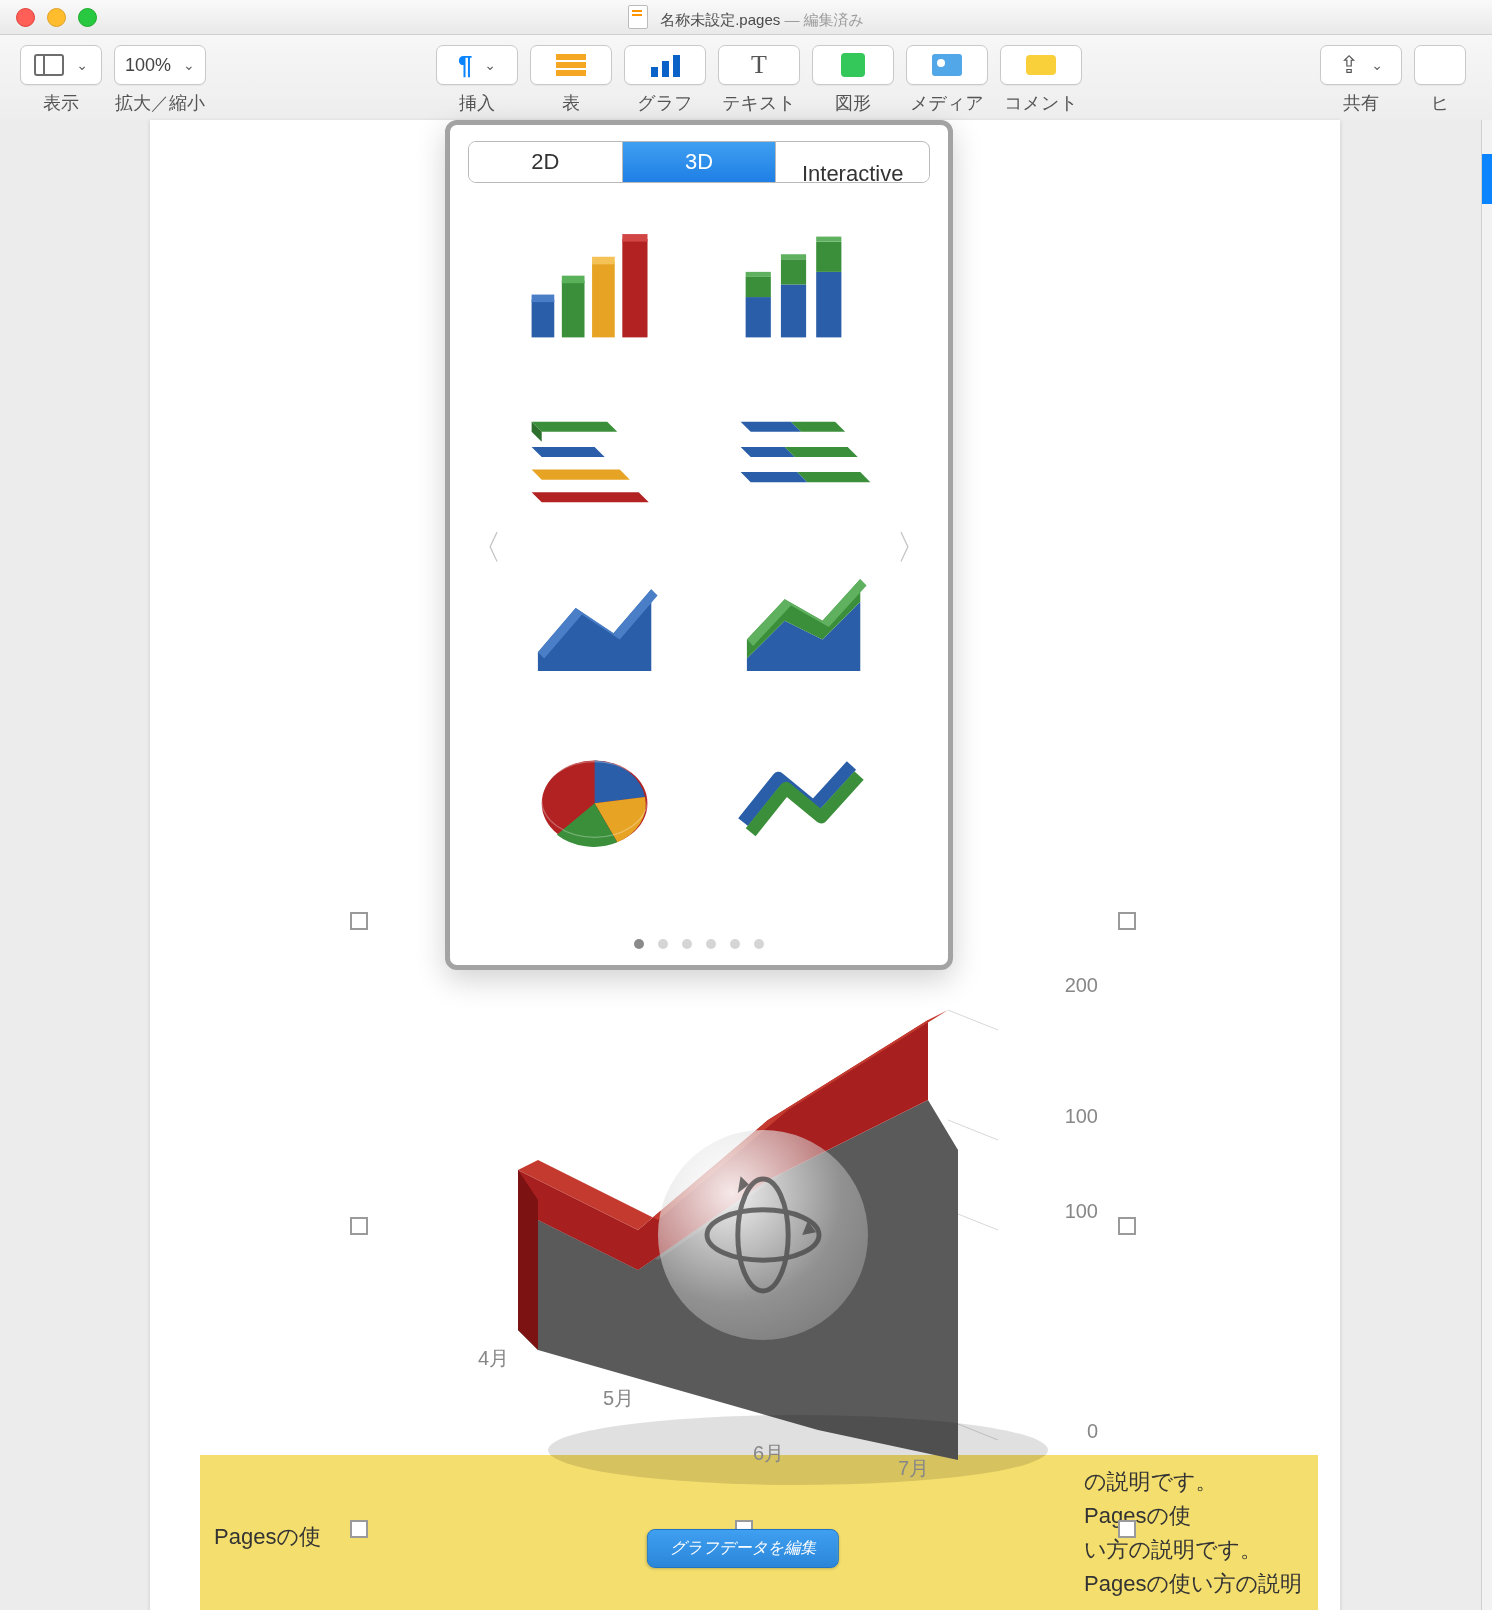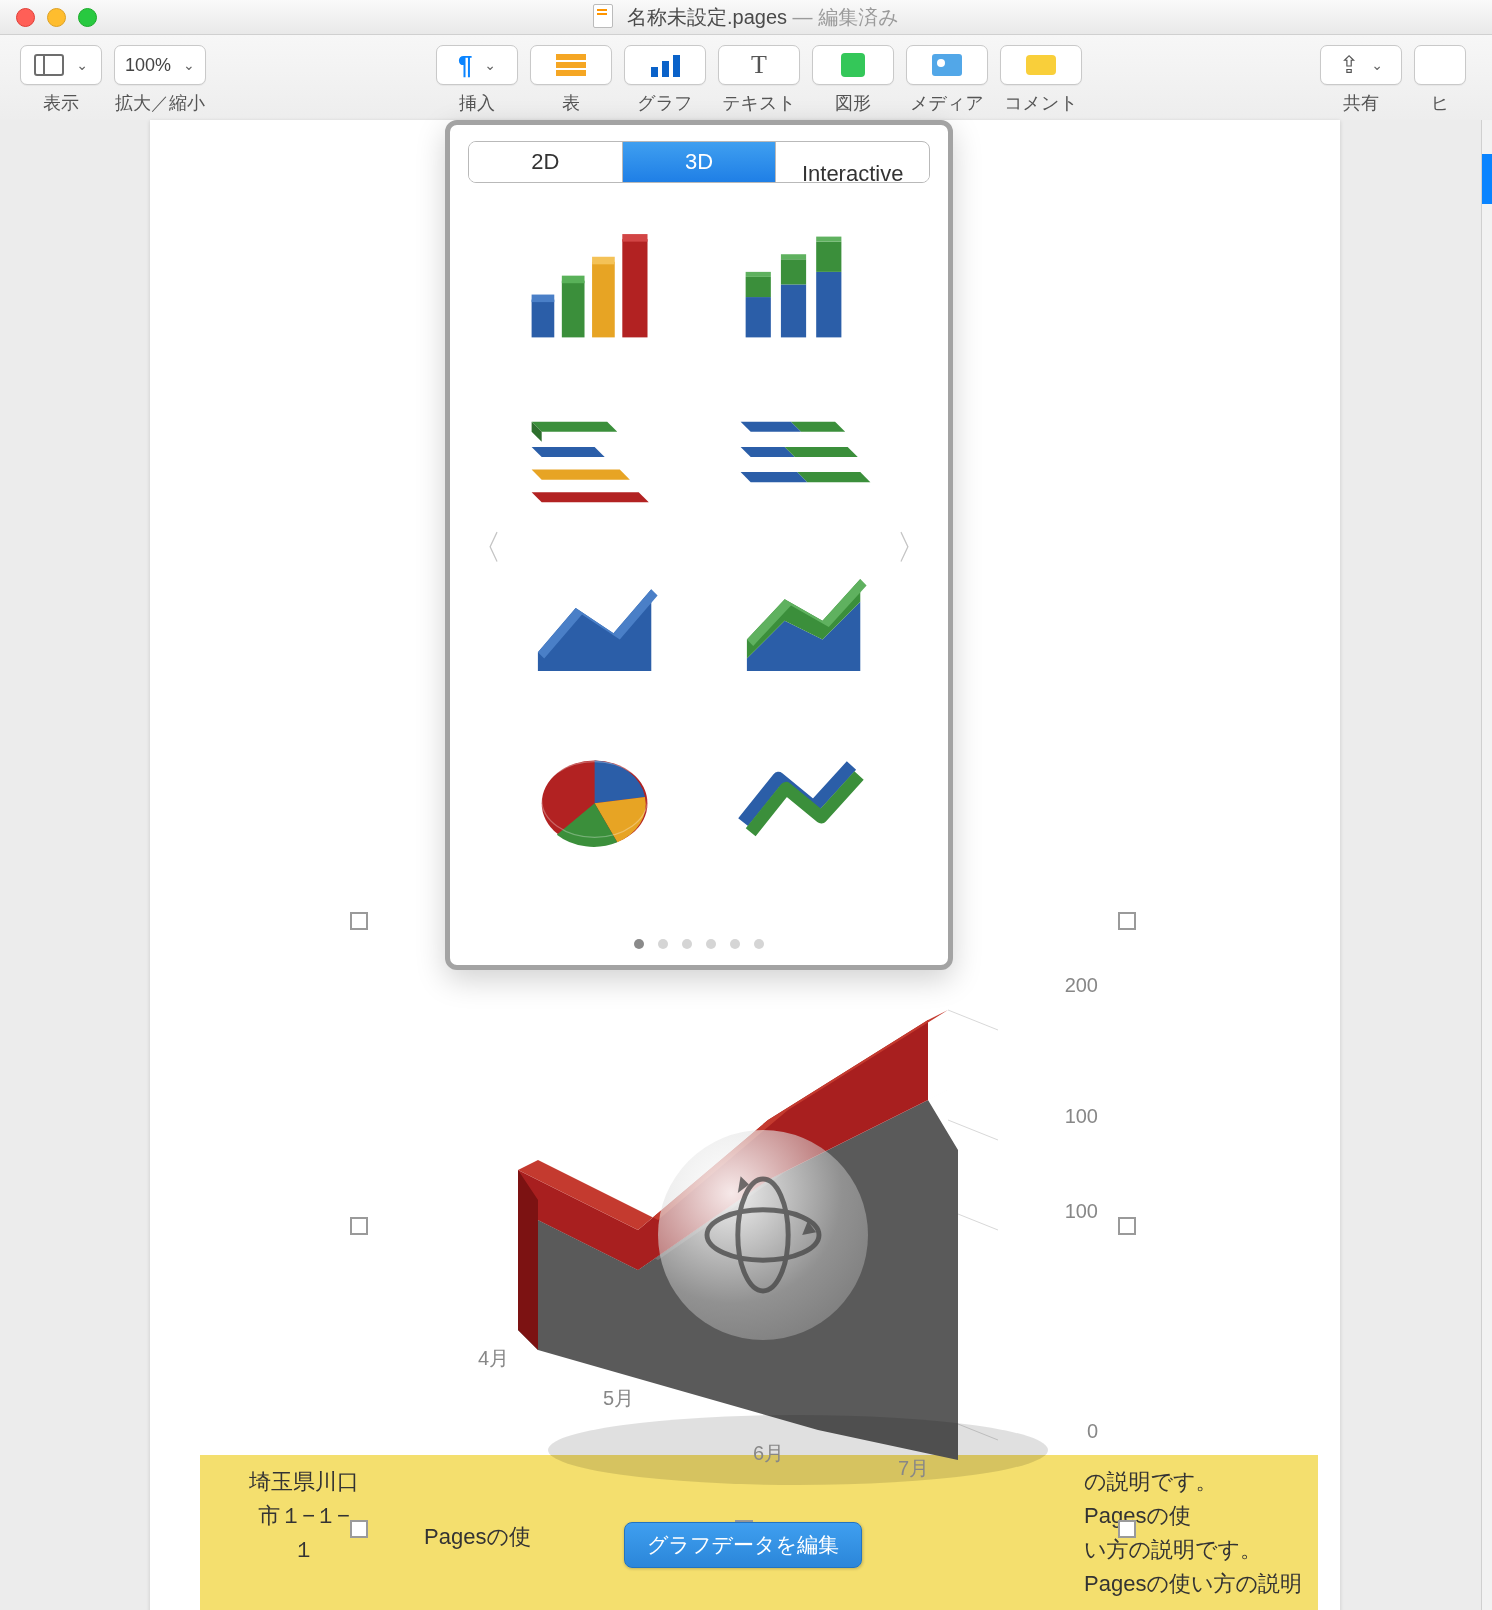--- a/index.html
+++ b/index.html
@@ -5,21 +5,21 @@
   html,body{margin:0;padding:0;font-family:-apple-system,"Helvetica Neue",Arial,sans-serif;background:#ececec;}
   body{width:1492px;height:1610px;position:relative;overflow:hidden;}
 
   
   .titlebar{height:34px;background:linear-gradient(#fafafa,#e9e9e9);border-bottom:1px solid #d0d0d0;display:flex;align-items:center;}
   .traffic{display:flex;gap:12px;margin-left:16px;}
   .light{width:17px;height:17px;border-radius:50%;}
   .red{background:#ff5f57;border:1px solid #e03e36;}
   .yellow{background:#ffbd2e;border:1px solid #dea123;}
   .green{background:#28c940;border:1px solid #1aab29;}
-  .titlecenter{position:absolute;left:0;right:0;text-align:center;font-size:20px;color:#4a4a4a;}
+  .titlecenter{position:absolute;left:0;right:0;text-align:center;font-size:15px;color:#4a4a4a;}
   .titlecenter .doc-ico{display:inline-block;width:18px;height:22px;background:#fff;border:1px solid #bbb;border-radius:2px;vertical-align:-4px;margin-right:8px;position:relative;}
   .titlecenter .doc-ico::after{content:"";position:absolute;left:3px;top:4px;width:10px;height:2px;background:#ff9500;box-shadow:0 4px 0 #ff9500;}
   .edited{color:#9b9b9b;}
 
   
   .toolbar{height:86px;background:linear-gradient(#f7f7f7,#ececec);border-bottom:1px solid #c8c8c8;display:flex;align-items:flex-start;padding-top:10px;position:relative;}
   .tb-group{display:flex;flex-direction:column;align-items:center;margin:0 6px;font-size:18px;color:#555;}
   .tb-btn{height:38px;min-width:60px;background:#fff;border:1px solid #c9c9c9;border-radius:7px;display:flex;align-items:center;justify-content:center;box-shadow:0 1px 1px rgba(0,0,0,.05);padding:0 10px;gap:6px;font-size:18px;color:#444;}
   .tb-label{margin-top:6px;color:#555;}
   .chev{display:inline-block;margin-left:6px;color:#666;font-size:14px;}
@@ -66,21 +66,21 @@
   .chart3d svg{width:100%;height:100%;}
   .axis-label{position:absolute;font-size:20px;color:#878787;}
 
   .rotate-ball{position:absolute;left:300px;top:210px;width:210px;height:210px;border-radius:50%;
     background:radial-gradient(circle at 35% 30%,rgba(255,255,255,.9),rgba(200,200,200,.5) 55%,rgba(150,150,150,.4));
     display:flex;align-items:center;justify-content:center;}
   .rotate-ball svg{width:140px;height:140px;opacity:.75;}
 
   .edit-chart-btn{position:absolute;left:50%;bottom:-38px;transform:translateX(-50%);
     background:linear-gradient(#3f9ff0,#2b86d9);color:#fff;border:1px solid #2173c2;
-    border-radius:8px;padding:8px 22px;font-size:21px;box-shadow:0 1px 3px rgba(0,0,0,.2);white-space:nowrap;}
+    border-radius:8px;padding:8px 22px;font-size:16px;box-shadow:0 1px 3px rgba(0,0,0,.2);white-space:nowrap;font-style:italic;}
   .plus-square{position:absolute;left:50%;top:-4px;transform:translateX(-50%);
     width:20px;height:20px;background:#fff;border:1px solid #888;font-size:16px;line-height:18px;text-align:center;}
 
   
   .bodytext{position:absolute;left:50px;top:1335px;width:1090px;background:#f4df6e;padding:10px 14px;
     font-size:22px;color:#333;line-height:1.55;columns:1;}
   .bodytext .wrap{display:flex;gap:30px;}
   .col{flex:1;}
   .col.small{flex:0 0 180px;text-align:center;}
 
@@ -208,25 +208,20 @@
       <div class="tb-label">ヒ</div>
     </div>
   </div>
 </div>
 
 <div class="workspace">
   <div class="page">
 
     <div class="bodytext">
       <div class="wrap">
-        <div class="col small">
-          <div>埼玉県川口</div>
-          <div>市１−１−</div>
-          <div>１</div>
-        </div>
         <div class="col">
           <div style="height:55px"></div>
           <div>Pagesの使</div>
         </div>
         <div class="col" style="flex:0 0 220px">
           <div>の説明です。</div>
           <div>Pagesの使</div>
           <div>い方の説明です。</div>
           <div>Pagesの使い方の説明</div>
         </div>

